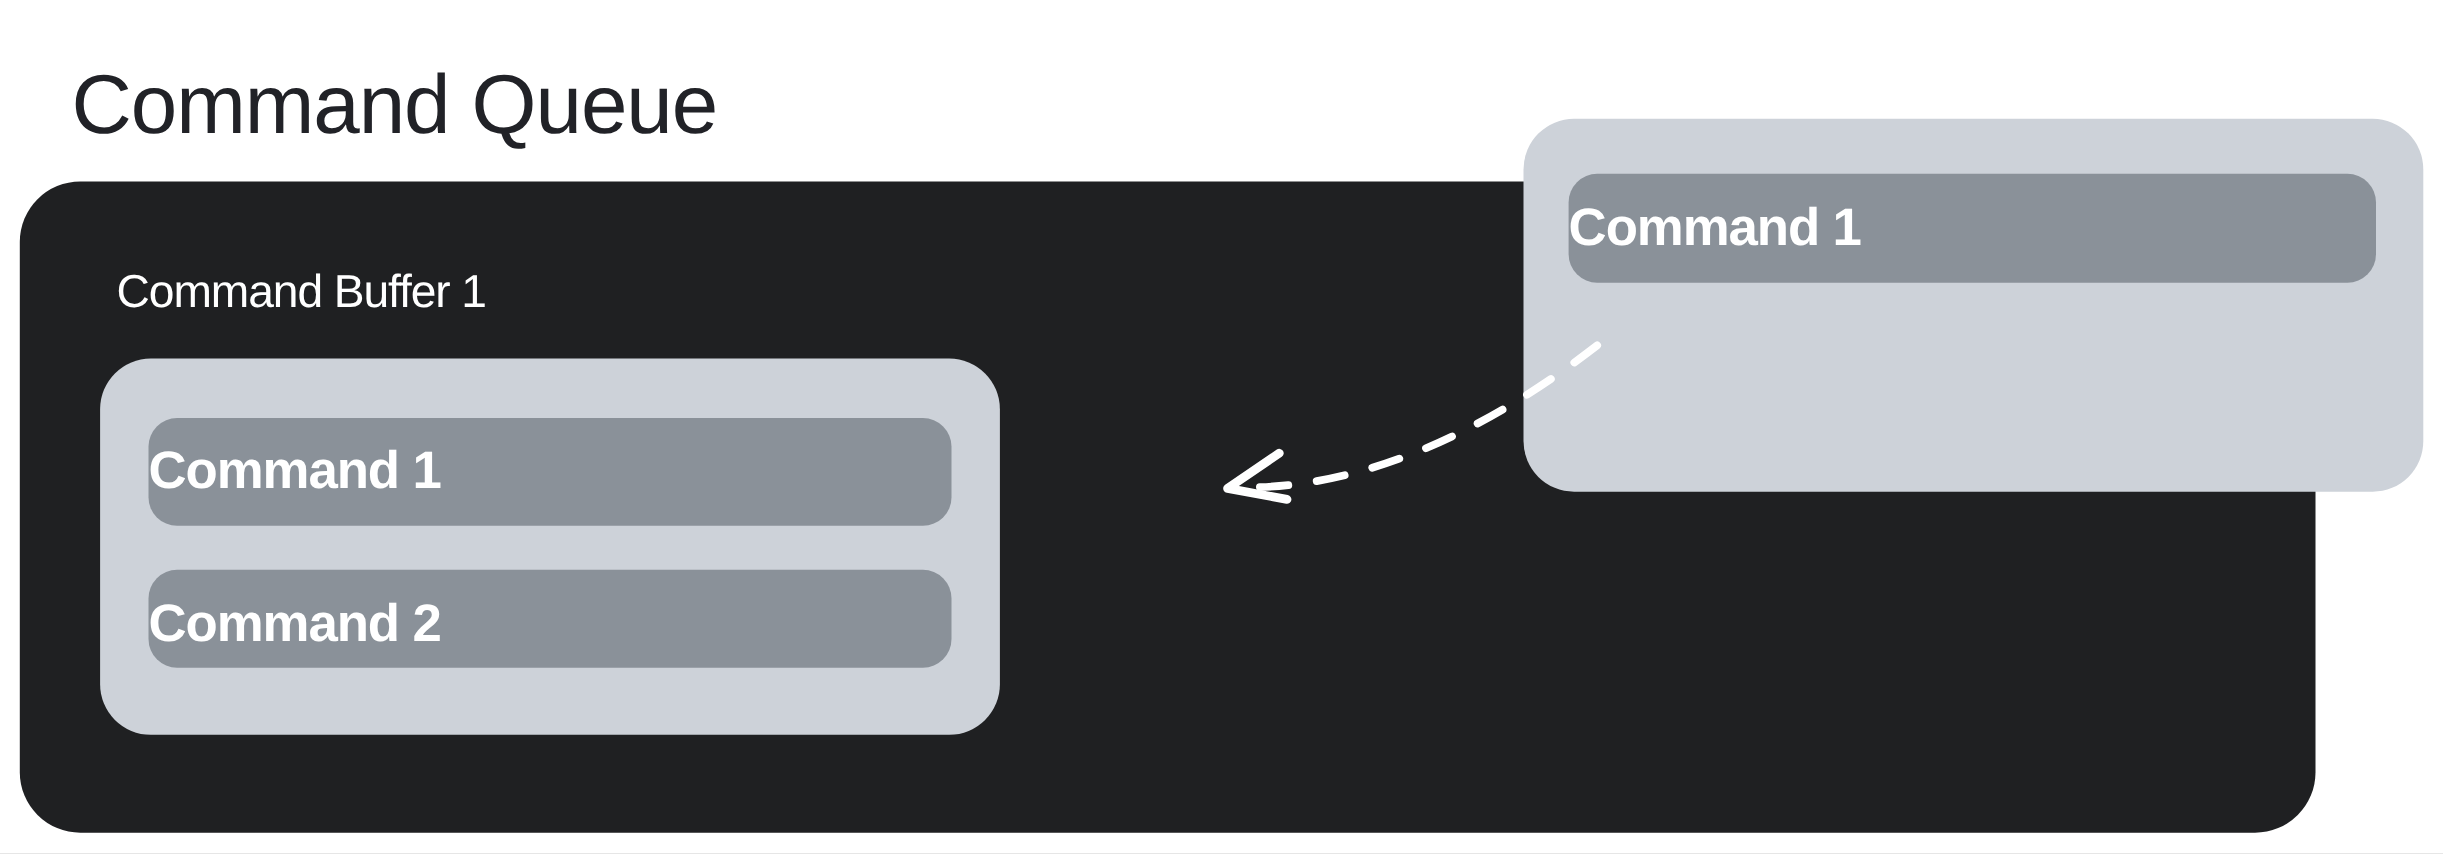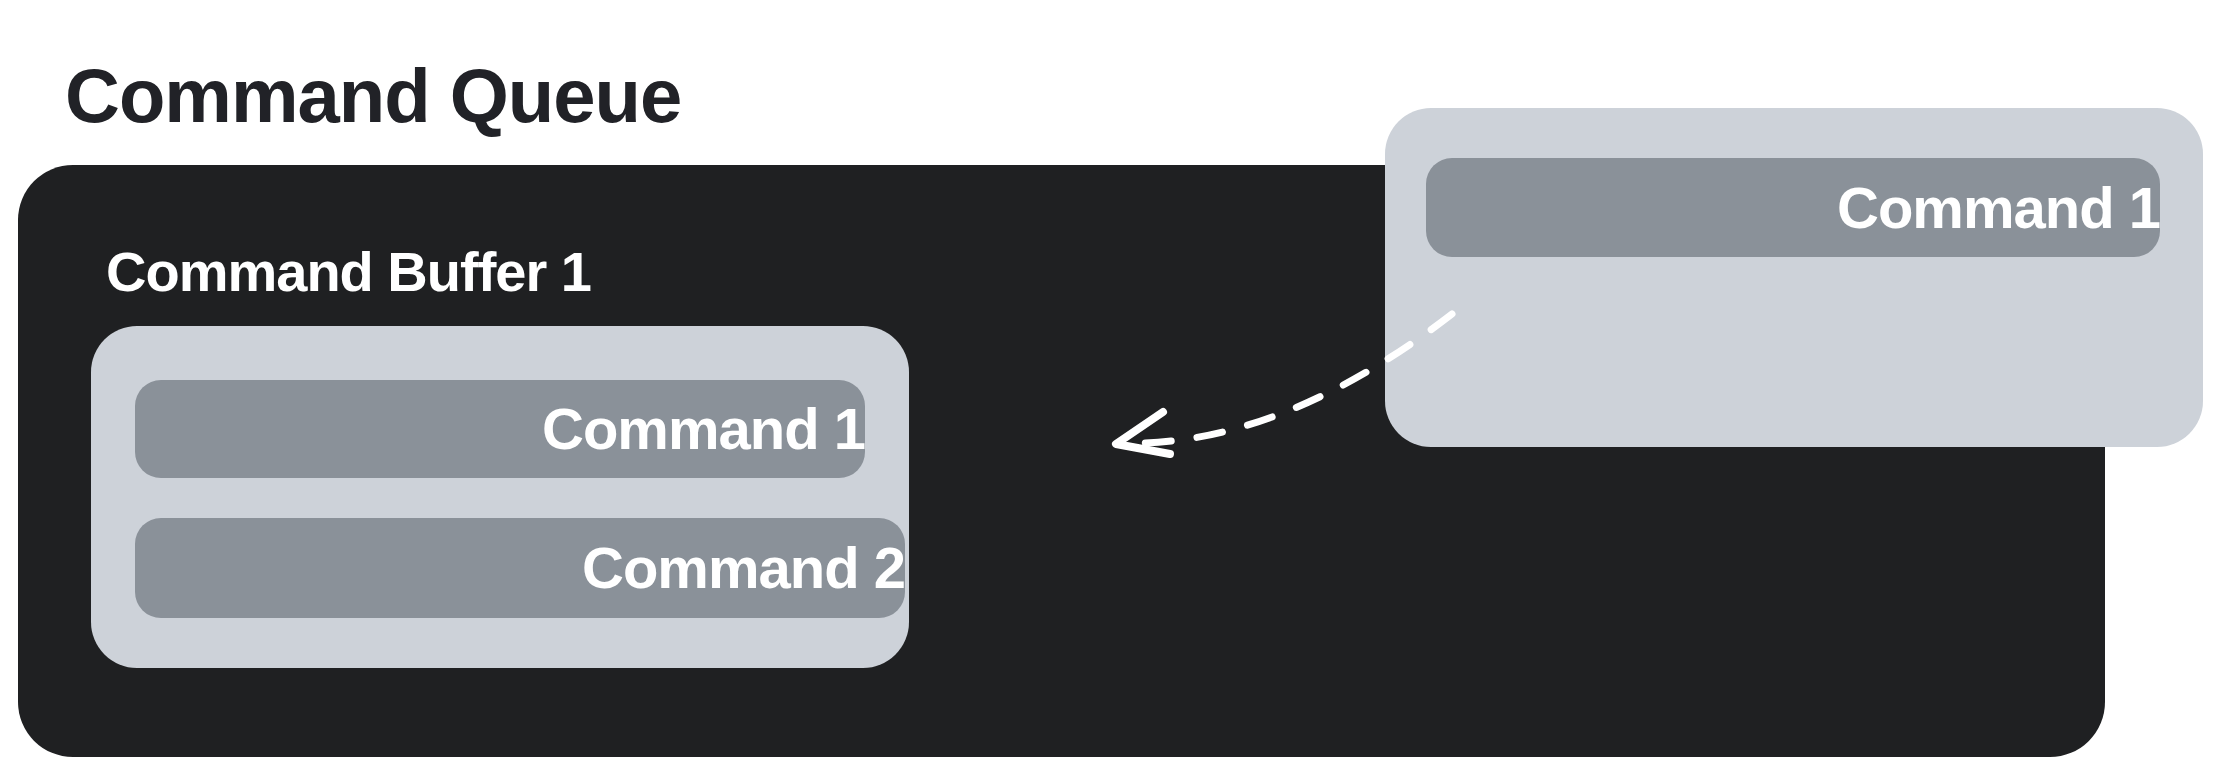--- a/index.html
+++ b/index.html
@@ -11,21 +11,21 @@
   }
   .canvas {
     position: relative;
     width: 2221px;
     height: 776px;
     background: var(--page-bg, #ffffff);
   }
   .heading {
     position: absolute;
     color: var(--heading-text, #212227);
-    font-weight: 700;
+    font-weight: 400;
     letter-spacing: -1px;
     white-space: nowrap;
     line-height: 1;
   }
   .queue-title {
     left: 65px;
     top: 58px;
     font-size: 76px;
   }
   .buffer-n-title {
@@ -40,22 +40,22 @@
     width: 2087px;
     height: 592px;
     background: var(--queue-bg, #1f2022);
     border-radius: 55px;
     z-index: 1;
   }
   .buffer-label {
     position: absolute;
     left: 88px;
     top: 79px;
-    font-size: 56px;
-    font-weight: 700;
+    font-size: 42px;
+    font-weight: 400;
     color: var(--light-text, #ffffff);
     letter-spacing: -1px;
     white-space: nowrap;
     line-height: 1;
   }
   .buffer-box {
     position: absolute;
     background: var(--buffer-bg, #cdd2d9);
     border-radius: 46px;
   }
@@ -70,28 +70,28 @@
     top: 108px;
     width: 818px;
     height: 339px;
     z-index: 3;
   }
   .command-bar {
     position: absolute;
     background: var(--command-bg, #8a9199);
     border-radius: 26px;
     color: var(--light-text, #ffffff);
-    font-size: 58px;
+    font-size: 48px;
     font-weight: 700;
     letter-spacing: -1px;
-    text-align: right;
+    text-align: left;
     white-space: nowrap;
   }
   .b1-cmd1 { left: 44px; top: 54px;  width: 730px; height: 98px;  line-height: 98px; }
-  .b1-cmd2 { left: 44px; top: 192px; width: 730px; height: 100px; line-height: 100px; padding-left: 40px; }
+  .b1-cmd2 { left: 44px; top: 192px; width: 730px; height: 89px; line-height: 100px; }
   .bn-cmd1 { left: 41px; top: 50px;  width: 734px; height: 99px;  line-height: 99px; }
   .submit-label {
     position: absolute;
     left: 1150px;
     top: 312px;
     font-size: 56px;
     font-weight: 700;
     color: var(--light-text, #ffffff);
     letter-spacing: -1px;
     line-height: 1;

